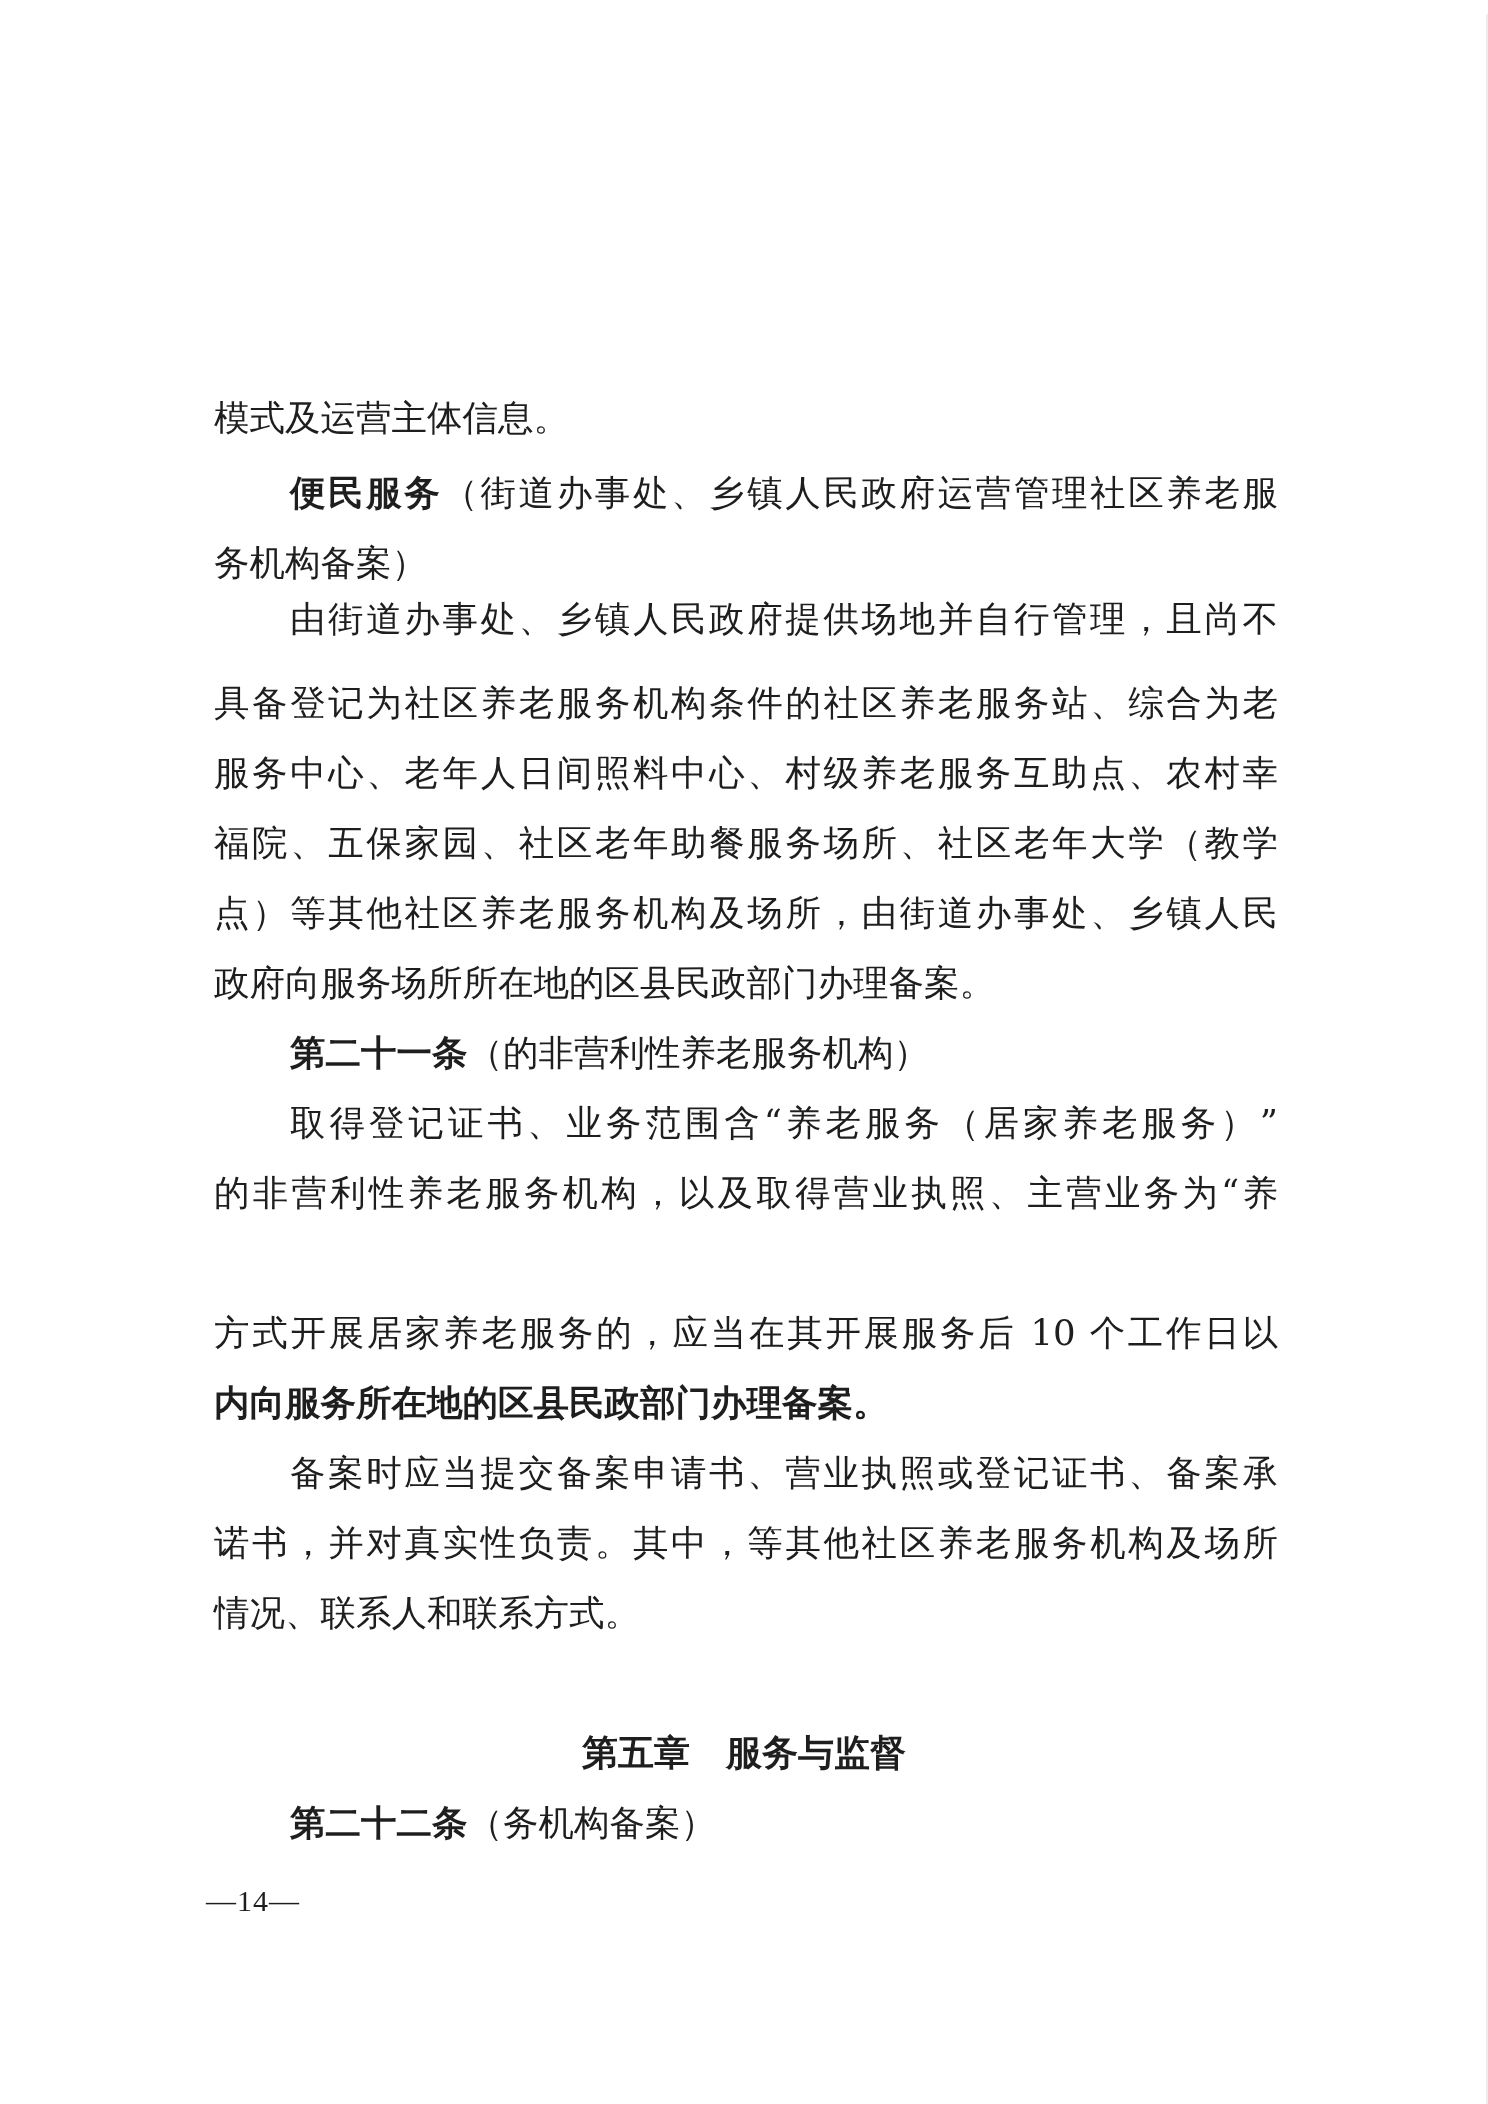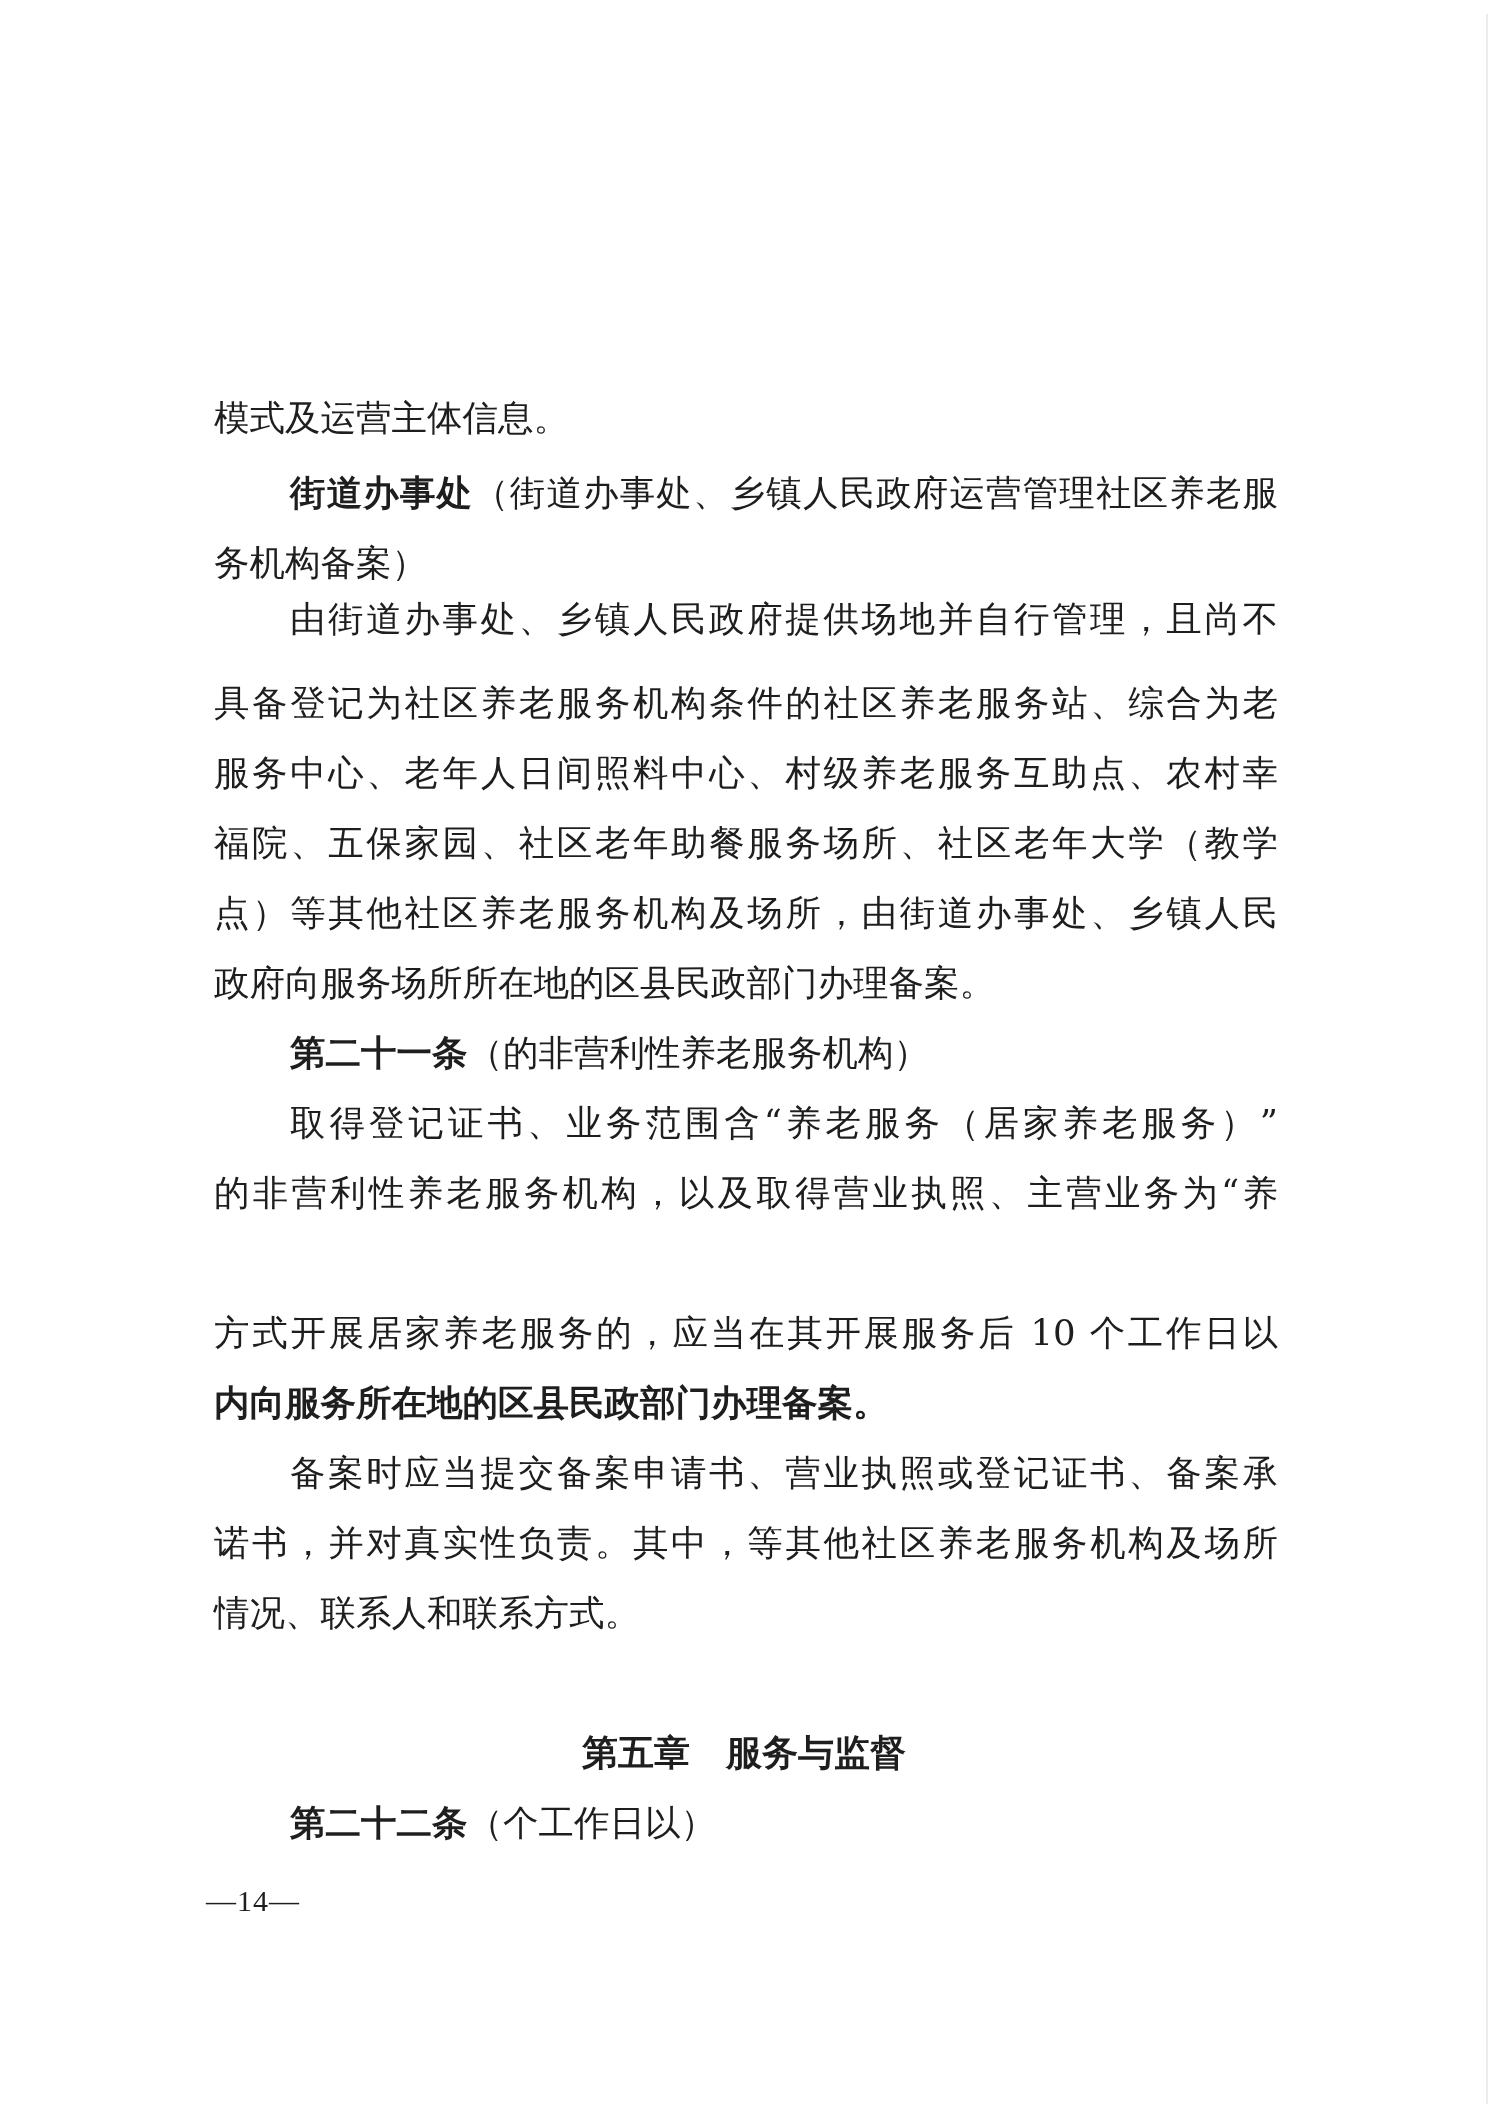--- a/index.html
+++ b/index.html
@@ -71,21 +71,21 @@
   </style>
 </head>
 <body>
 
 <div class="page">
   <div class="page-edge"></div>
 
   <div class="line last" style="top:398px;">模式及运营主体信息。</div>
 
   <div class="line indent" style="top:473px;">
-    <span class="bold">街道办事处</span><span>（街道办事处、乡镇人民政府运营管理社区养老服</span>
+    <span class="bold">便民服务</span><span>（街道办事处、乡镇人民政府运营管理社区养老服</span>
   </div>
   <div class="line last" style="top:543px;">务机构备案）</div>
 
   <div class="line indent" style="top:599px;">由街道办事处、乡镇人民政府提供场地并自行管理，且尚不</div>
   <div class="line" style="top:683px;">具备登记为社区养老服务机构条件的社区养老服务站、综合为老</div>
   <div class="line" style="top:753px;">服务中心、老年人日间照料中心、村级养老服务互助点、农村幸</div>
   <div class="line" style="top:823px;">福院、五保家园、社区老年助餐服务场所、社区老年大学（教学</div>
   <div class="line" style="top:893px;">点）等其他社区养老服务机构及场所，由街道办事处、乡镇人民</div>
   <div class="line last" style="top:963px;">政府向服务场所所在地的区县民政部门办理备案。</div>
 
@@ -98,17 +98,17 @@
   <div class="line" style="top:1313px;">方式开展居家养老服务的，应当在其开展服务后 10 个工作日以</div>
   <div class="line last" style="top:1383px;font-weight:bold;">内向服务所在地的区县民政部门办理备案。</div>
 
   <div class="line indent" style="top:1453px;">备案时应当提交备案申请书、营业执照或登记证书、备案承</div>
   <div class="line" style="top:1523px;">诺书，并对真实性负责。其中，等其他社区养老服务机构及场所</div>
   <div class="line last" style="top:1593px;">情况、联系人和联系方式。</div>
 
   <div class="chapter" style="top:1733px;">第五章　服务与监督</div>
 
   <div class="line indent last" style="top:1803px;">
-    <span class="bold">第二十二条</span><span>（个工作日以）</span>
+    <span class="bold">第二十二条</span><span>（务机构备案）</span>
   </div>
 
   <div class="page-number">—14—</div>
 </div>
 
 </body></html>

